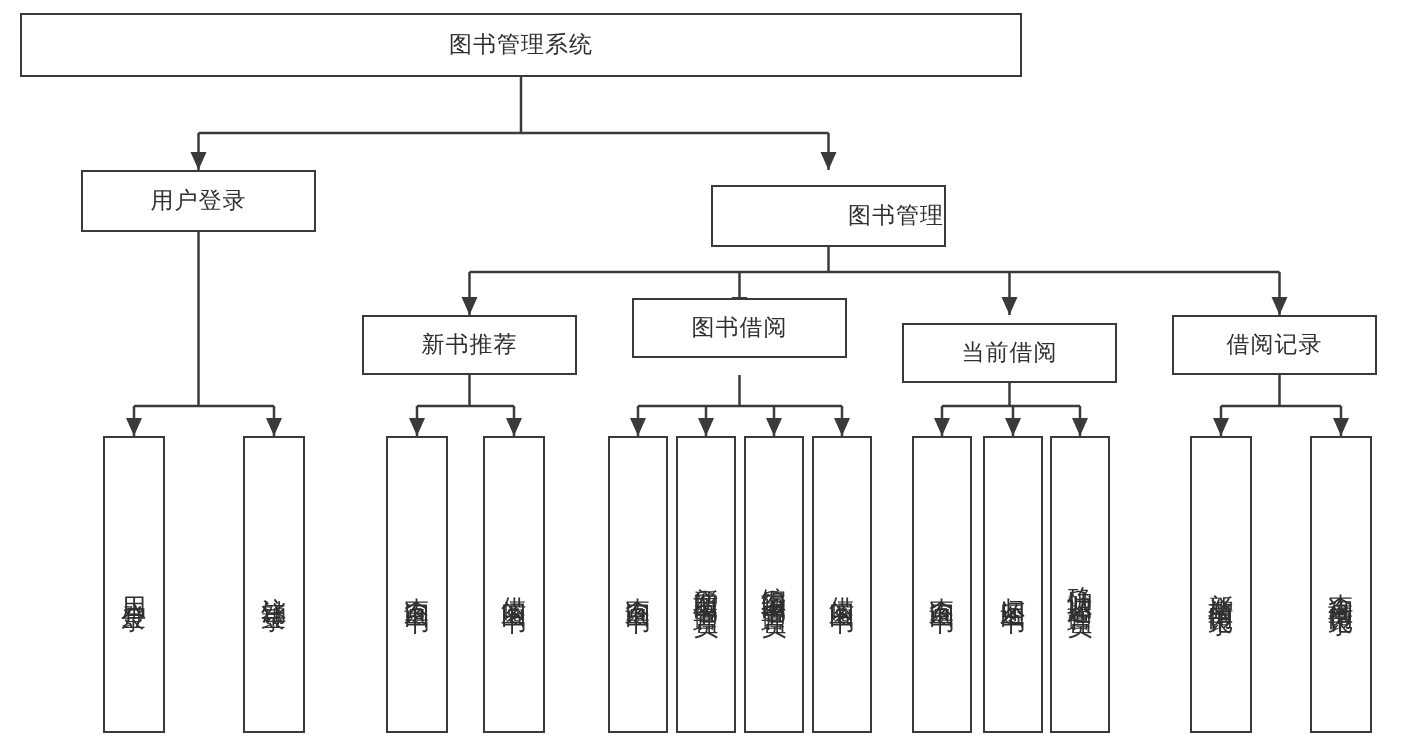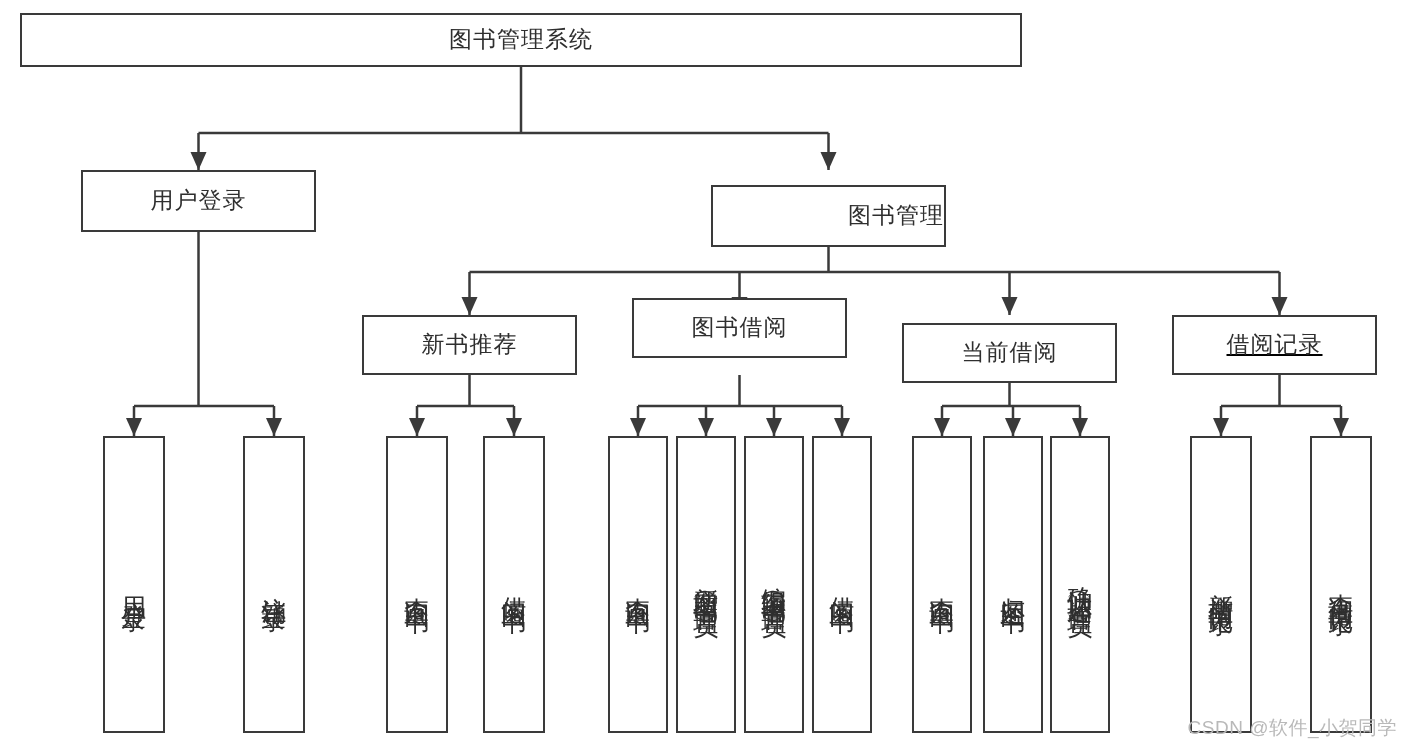--- a/index.html
+++ b/index.html
@@ -81,39 +81,39 @@
       <line x1="1080" y1="406" x2="1080" y2="436"></line>
       <polygon points="1072,418 1088,418 1080,436"></polygon>
       <line x1="1279.5" y1="375" x2="1279.5" y2="406"></line>
       <line x1="1221" y1="406" x2="1341" y2="406"></line>
       <line x1="1221" y1="406" x2="1221" y2="436"></line>
       <polygon points="1213,418 1229,418 1221,436"></polygon>
       <line x1="1341" y1="406" x2="1341" y2="436"></line>
       <polygon points="1333,418 1349,418 1341,436"></polygon>
     </svg>
   <div id="node-layer">
-      <div class="node horizontal" style="left: 20px; top: 13px; width: 1002px; height: 54px;">
+      <div class="node horizontal" style="left: 20px; top: 13px; width: 1002px; height: 64px;">
         <span class="node-label">图书管理系统</span>
       </div>
       <div class="node horizontal" style="left: 81px; top: 170px; width: 235px; height: 62px;">
         <span class="node-label">用户登录</span>
       </div>
       <div class="node horizontal" style="left: 711px; top: 185px; width: 235px; height: 62px; justify-content: flex-end;">
         <span class="node-label">图书管理</span>
       </div>
       <div class="node horizontal" style="left: 362px; top: 315px; width: 215px; height: 60px;">
         <span class="node-label">新书推荐</span>
       </div>
       <div class="node horizontal" style="left: 632px; top: 298px; width: 215px; height: 60px;">
         <span class="node-label">图书借阅</span>
       </div>
       <div class="node horizontal" style="left: 902px; top: 315px; width: 215px; height: 60px; margin-top: 8px;">
         <span class="node-label">当前借阅</span>
       </div>
-      <div class="node horizontal" style="left: 1172px; top: 315px; width: 205px; height: 60px; text-decoration: underline;">
+      <div class="node horizontal" style="left: 1172px; top: 315px; width: 205px; height: 60px;">
         <span class="node-label">借阅记录</span>
       </div>
       <div class="node vertical" style="left: 103px; top: 436px; width: 62px; height: 297px;">
         <span class="node-label">用户登录</span>
       </div>
       <div class="node vertical" style="left: 243px; top: 436px; width: 62px; height: 297px;">
         <span class="node-label">注销登录</span>
       </div>
       <div class="node vertical" style="left: 386px; top: 436px; width: 62px; height: 297px;">
         <span class="node-label">查询图书</span>
@@ -142,14 +142,13 @@
       <div class="node vertical" style="left: 1050px; top: 436px; width: 60px; height: 297px;">
         <span class="node-label">确认归还（管理员）</span>
       </div>
       <div class="node vertical" style="left: 1190px; top: 436px; width: 62px; height: 297px;">
         <span class="node-label">新增借阅记录</span>
       </div>
       <div class="node vertical" style="left: 1310px; top: 436px; width: 62px; height: 297px;">
         <span class="node-label">查询借阅记录</span>
       </div>
     </div>
-  <div id="watermark">CSDN @软件_小贺同学</div>
 </div>
 
 </body></html>

